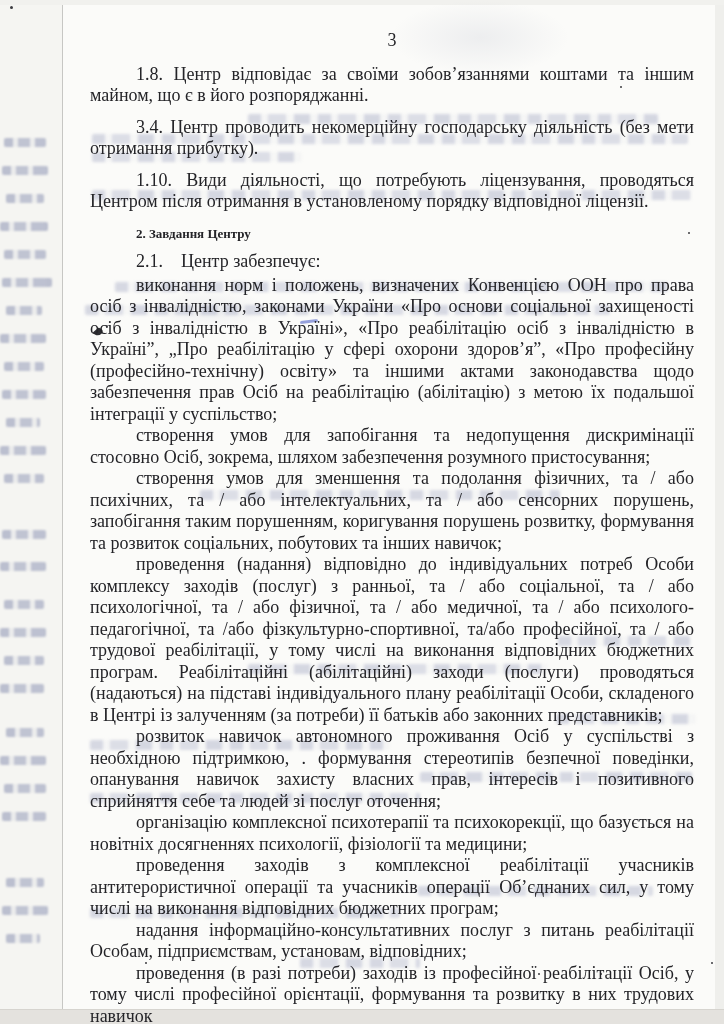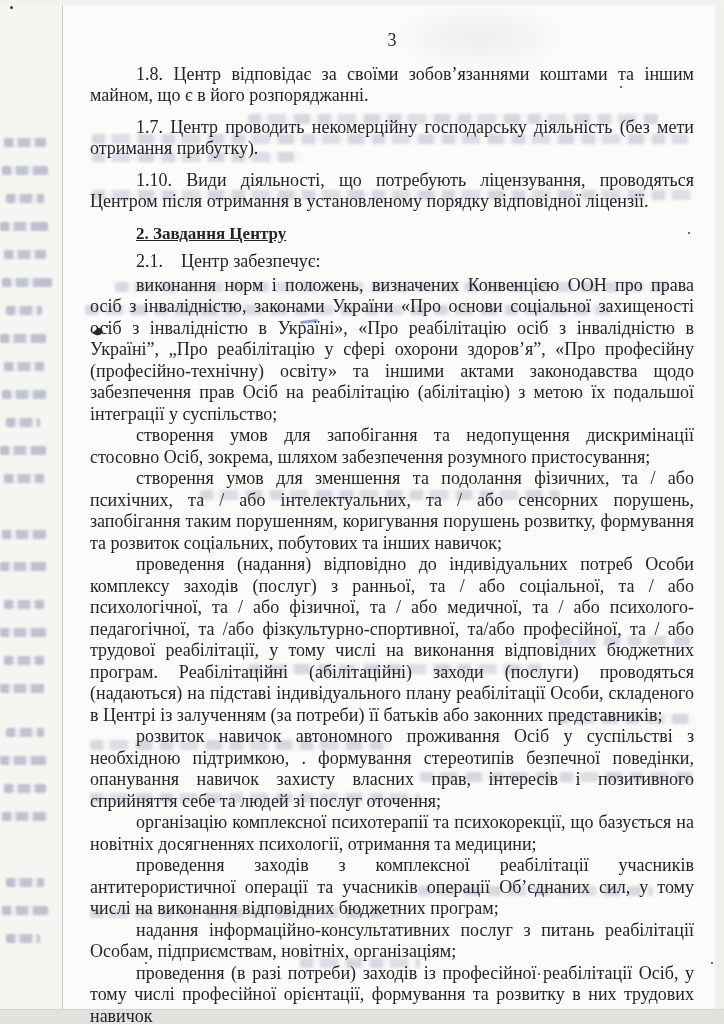--- a/index.html
+++ b/index.html
@@ -40,21 +40,21 @@
   .tickdot{position:absolute;width:2px;height:3px;background:#44444a;border-radius:50%;}
 
   
   .content{
     position:absolute;left:90px;top:30px;width:604px;z-index:2;
     color:#242428;font-size:18px;line-height:21.5px;text-align:justify;
     text-rendering:optimizeLegibility;
   }
   .page-number{text-align:center;margin:0 0 12px;text-indent:0;}
   .para{margin:5px 0 10px;text-indent:46px;}
-  .heading{font-weight:bold;margin:7px 0;text-indent:46px;font-size:17px;text-decoration:underline;}
+  .heading{font-weight:bold;margin:7px 0;text-indent:46px;font-size:13px;}
   .clause{margin:0 0 2px;text-indent:46px;font-family:Liberation Serif, serif;}
   .task{margin:0;text-indent:46px;}
 </style>
 </head>
 <body>
 
 <div class="scan">
 
   <div class="left-strip"></div>
   <div class="edge-line"></div>
@@ -115,31 +115,31 @@
       <div class="speck" style="left: 620px; top: 86px; width: 2px; height: 2px;"></div>
       <div class="penmark" style="left: 300px; top: 320px; width: 18px; height: 3px;"></div>
       <div class="tick" style="left: 95px; top: 328px; width: 7px; height: 8px;"></div>
       <div class="tickdot" style="left: 106px; top: 325px; width: 2px; height: 3px;"></div>
     </div>
 
   <div class="content">
     <p class="page-number">3</p>
 
     <p class="para">1.8. Центр відповідає за своїми зобов’язаннями коштами та іншим майном, що є в його розпоряджанні.</p>
-    <p class="para">1.7. Центр проводить некомерційну господарську діяльність (без мети отримання прибутку).</p>
+    <p class="para">3.4. Центр проводить некомерційну господарську діяльність (без мети отримання прибутку).</p>
     <p class="para">1.10. Види діяльності, що потребують ліцензування, проводяться Центром після отримання в установленому порядку відповідної ліцензії.</p>
 
     <p class="heading">2. Завдання Центру</p>
     <p class="clause">2.1.&nbsp;&nbsp;&nbsp;&nbsp;Центр забезпечує:</p>
 
     <p class="task">виконання норм і положень, визначених Конвенцією ООН про права осіб з інвалідністю, законами України «Про основи соціальної захищеності осіб з інвалідністю в Україні», «Про реабілітацію осіб з інвалідністю в Україні”, „Про реабілітацію у сфері охорони здоров’я”, «Про професійну (професійно-технічну) освіту» та іншими актами законодавства щодо забезпечення прав Осіб на реабілітацію (абілітацію) з метою їх подальшої інтеграції у суспільство;</p>
     <p class="task">створення умов для запобігання та недопущення дискримінації стосовно Осіб, зокрема, шляхом забезпечення розумного пристосування;</p>
     <p class="task">створення умов для зменшення та подолання фізичних, та / або психічних, та / або інтелектуальних, та / або сенсорних порушень, запобігання таким порушенням, коригування порушень розвитку, формування та розвиток соціальних, побутових та інших навичок;</p>
     <p class="task">проведення (надання) відповідно до індивідуальних потреб Особи комплексу заходів (послуг) з ранньої, та / або соціальної, та / або психологічної, та / або фізичної, та / або медичної, та / або психолого-педагогічної, та /або фізкультурно-спортивної, та/або професійної, та / або трудової реабілітації, у тому числі на виконання відповідних бюджетних програм. Реабілітаційні (абілітаційні) заходи (послуги) проводяться (надаються) на підставі індивідуального плану реабілітації Особи, складеного в Центрі із залученням (за потреби) її батьків або законних представників;</p>
     <p class="task">розвиток навичок автономного проживання Осіб у суспільстві з необхідною підтримкою, . формування стереотипів безпечної поведінки, опанування навичок захисту власних прав, інтересів і позитивного сприйняття себе та людей зі послуг оточення;</p>
-    <p class="task">організацію комплексної психотерапії та психокорекції, що базується на новітніх досягненнях психології, отримання та медицини;</p>
+    <p class="task">організацію комплексної психотерапії та психокорекції, що базується на новітніх досягненнях психології, фізіології та медицини;</p>
     <p class="task">проведення заходів з комплексної реабілітації учасників антитерористичної операції та учасників операції Об’єднаних сил, у тому числі на виконання відповідних бюджетних програм;</p>
-    <p class="task">надання інформаційно-консультативних послуг з питань реабілітації Особам, підприємствам, новітніх, організаціям;</p>
+    <p class="task">надання інформаційно-консультативних послуг з питань реабілітації Особам, підприємствам, установам, відповідних;</p>
     <p class="task">проведення (в разі потреби) заходів із професійної реабілітації Осіб, у тому числі професійної орієнтації, формування та розвитку в них трудових навичок</p>
   </div>
 
   <div class="bottom-strip"></div>
 </div>
 
 </body></html>

